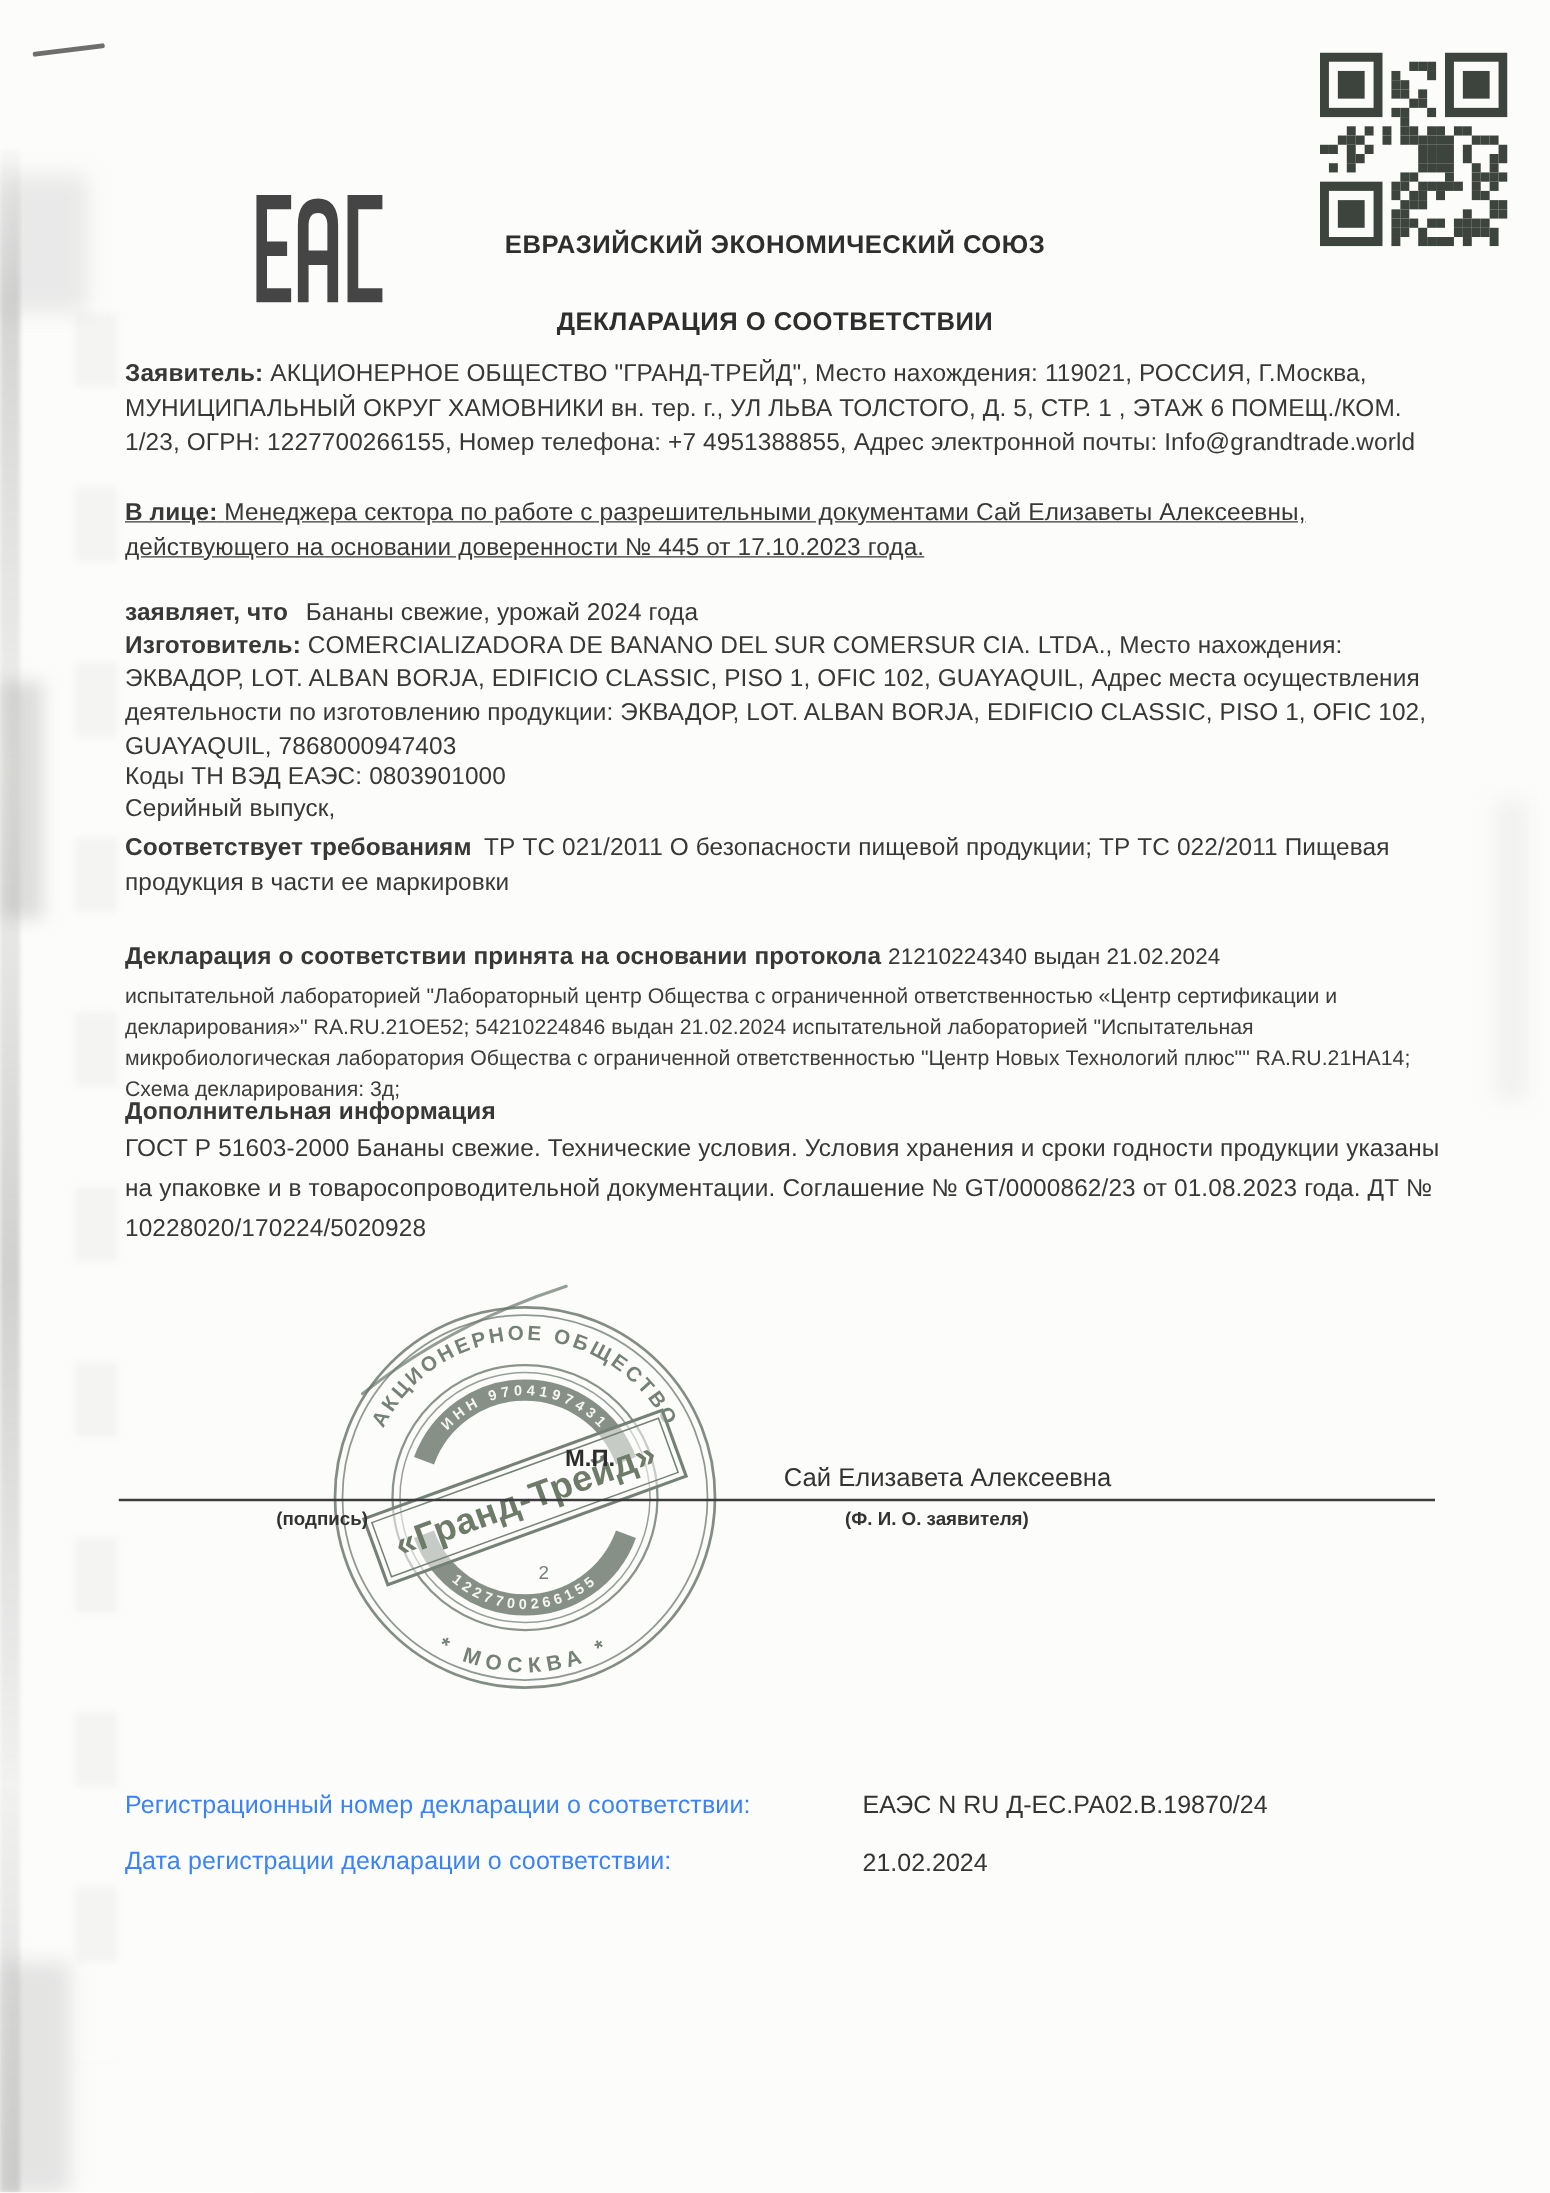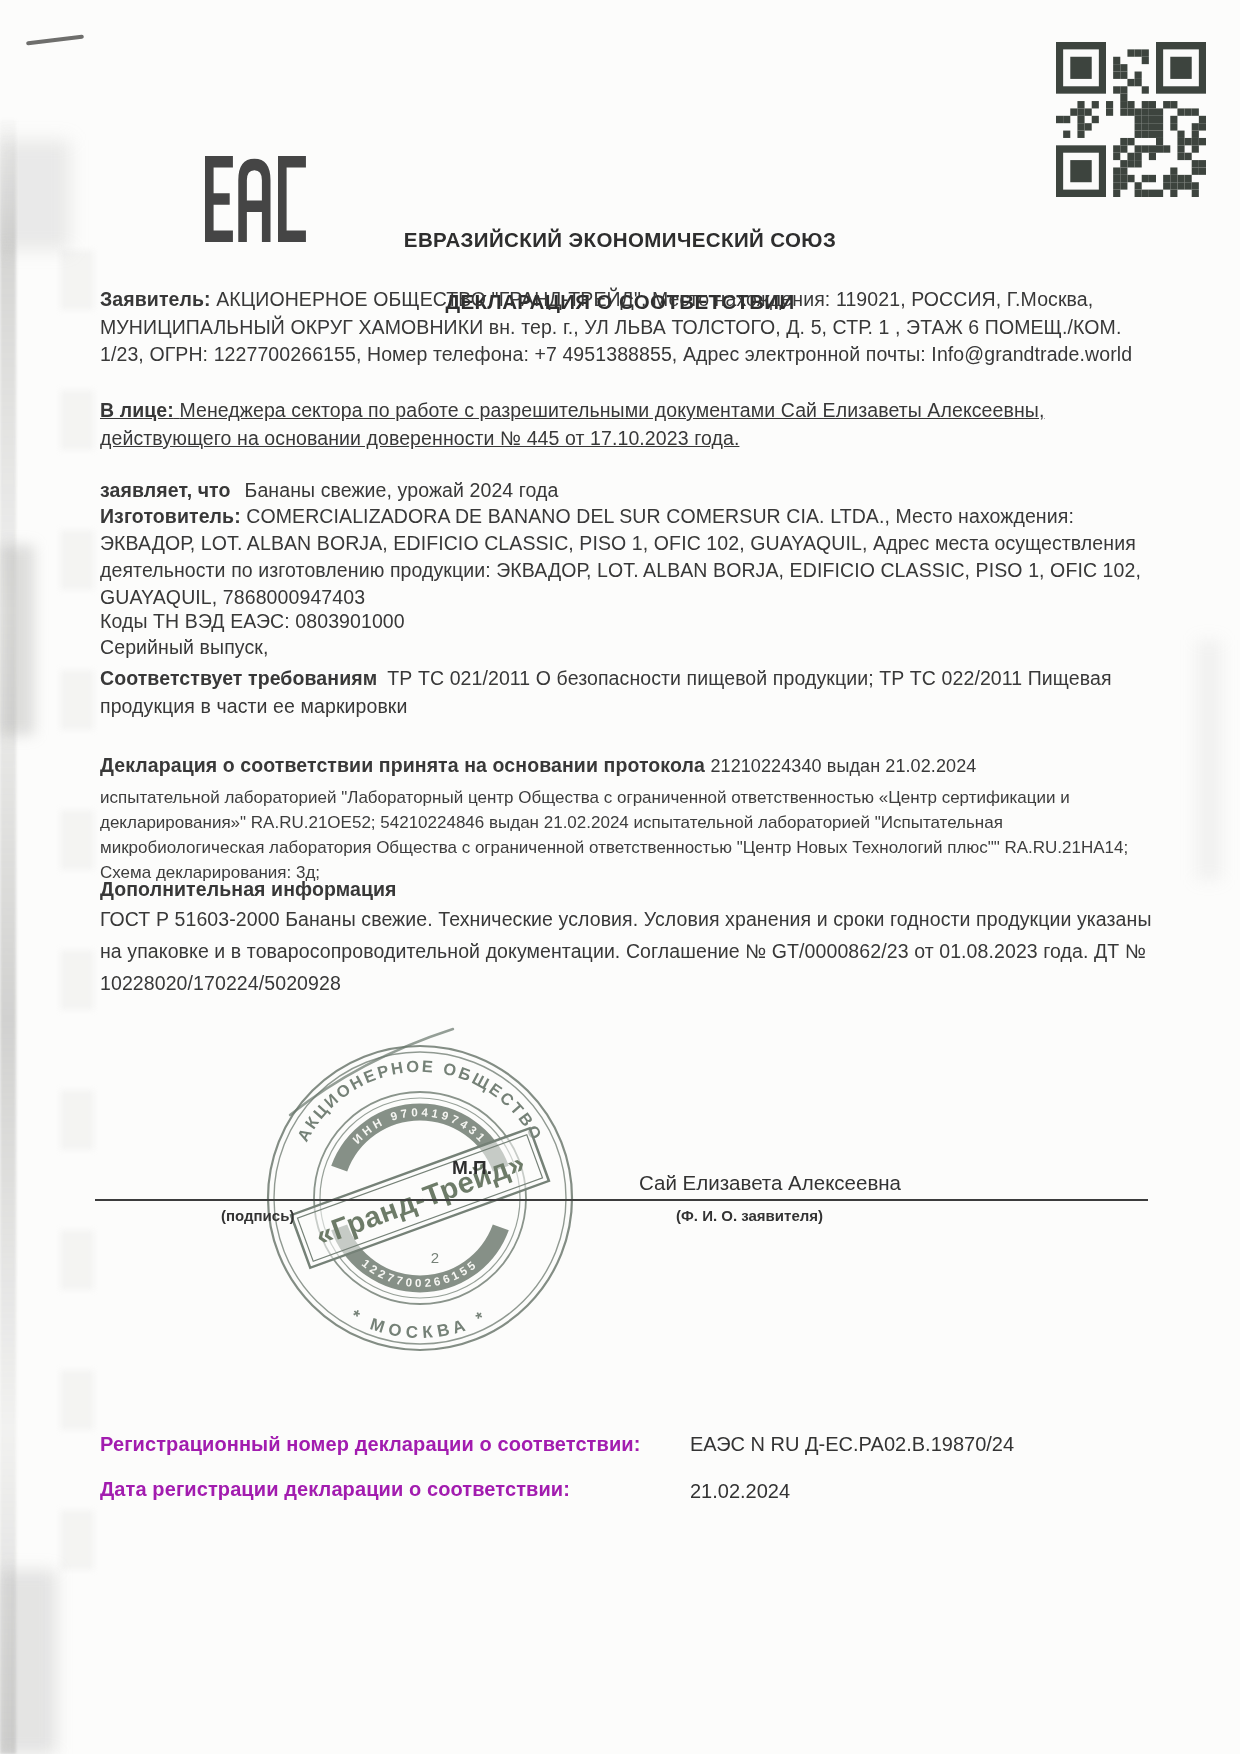--- a/index.html
+++ b/index.html
@@ -19,21 +19,21 @@
   .a-blotch4{position:absolute;left:0;top:1570px;width:56px;height:184px;background:rgba(160,160,157,.26);filter:blur(8px);}
   .a-right{position:absolute;left:1196px;top:640px;width:26px;height:240px;background:rgba(180,180,177,.14);filter:blur(8px);}
   .a-corner{position:absolute;left:26px;top:38px;width:58px;height:4px;background:#4a4a48;
     transform:rotate(-7deg);border-radius:2px;opacity:.8;}
 
   .eac{position:absolute;left:205px;top:156px;width:102px;height:86px;}
   .eac path{fill:#454545;}
   .qr{position:absolute;left:1056px;top:42px;width:150px;height:155px;background:#fcfcfb;}
 
   .t1,.t2{position:absolute;left:0;width:1240px;text-align:center;font-weight:bold;
-    font-size:20.5px;color:#2e2e2e;letter-spacing:.4px;margin-top:44px;}
+    font-size:20.5px;color:#2e2e2e;letter-spacing:.4px;}
   .t1{top:184px;}
   .t2{top:246px;}
 
   .p{position:absolute;left:100px;width:1052px;font-size:19.5px;line-height:27.5px;letter-spacing:.1px;}
   .p-applicant{top:286px;}
   .p-person{top:397px;text-decoration:underline;}
   .p-declares{top:477px;}
   .p-manufacturer{top:503px;line-height:27px;}
   .p-tnved{top:608px;}
   .p-serial{top:634px;}
@@ -58,23 +58,23 @@
   .s-banner-rect2{fill:none;stroke:#5e6c60;stroke-width:1.2;}
   .s-banner{font-family:"Liberation Sans",sans-serif;font-weight:bold;font-size:29px;fill:#55654f;text-anchor:middle;letter-spacing:.5px;}
   .s-num{font-family:"Liberation Sans",sans-serif;font-size:15px;fill:#5e6c60;text-anchor:middle;}
   .s-pen{fill:none;stroke:#4f5f52;stroke-width:2.4;opacity:.7;stroke-linecap:round;}
 
   .mp{position:absolute;left:452px;top:1157px;font-weight:bold;font-size:19px;color:#2d2d2d;}
   .sigline{position:absolute;left:95px;top:1199px;width:1053px;height:0;border-top:2px solid #3c3c3c;}
   .cap{position:absolute;font-weight:bold;font-size:15px;color:#333;}
   .cap-sign{left:183px;top:1207px;margin-left:38px;}
   .cap-name{left:676px;top:1207px;}
-  .name{position:absolute;left:627px;top:1171px;font-size:20.5px;color:#333;margin-left:12px;}
-
-  .reg-label{position:absolute;left:100px;font-weight:bold;font-size:20px;color:#a21caf;letter-spacing:.1px;}
+  .name{position:absolute;left:627px;top:1171px;font-size:20.5px;color:#333;}
+
+  .reg-label{position:absolute;left:100px;font-weight:normal;font-size:20px;color:#3b82f6;letter-spacing:.1px;}
   .reg-value{position:absolute;left:690px;font-size:20px;color:#333;}
   .r1{top:1433px;} .r2{top:1478px;} .rv2{top:1480px;}
 </style>
 </head>
 <body>
 
 <div class="doc">
 
   <div class="a-edge"></div>
   <div class="a-blotch1"></div>

